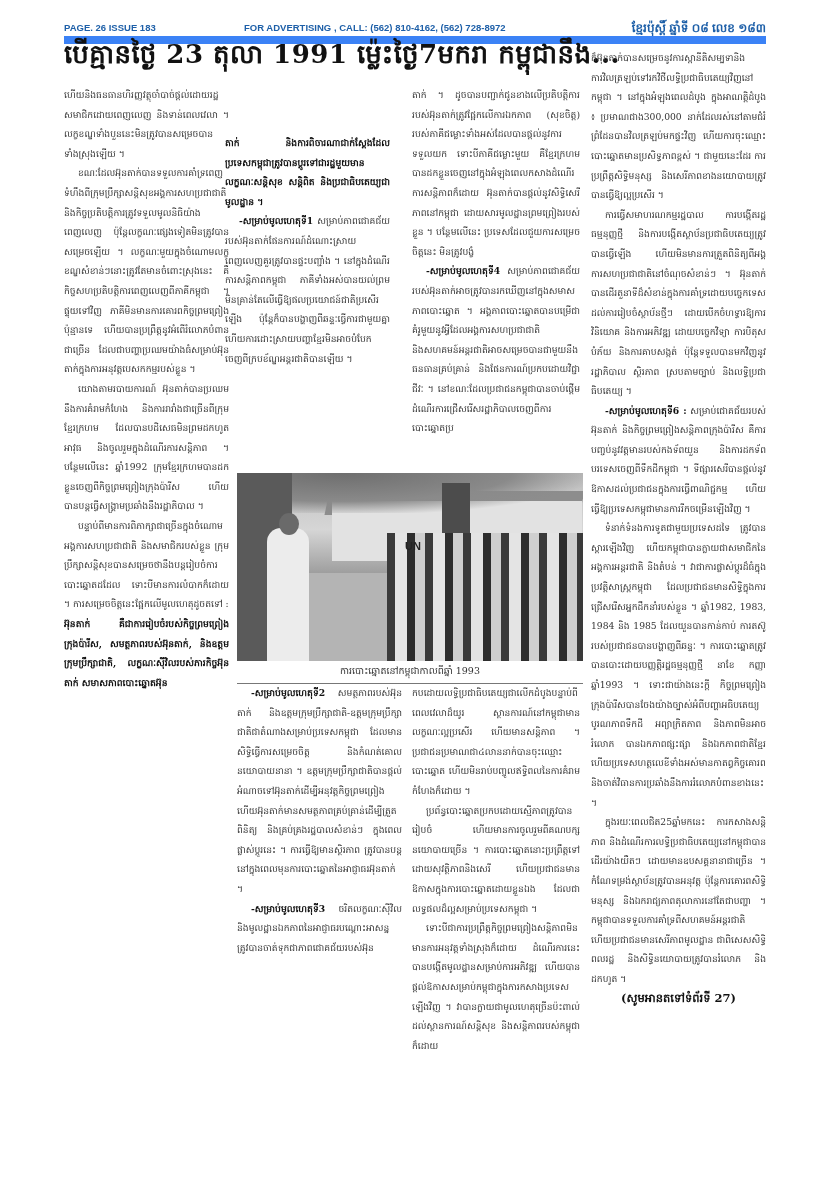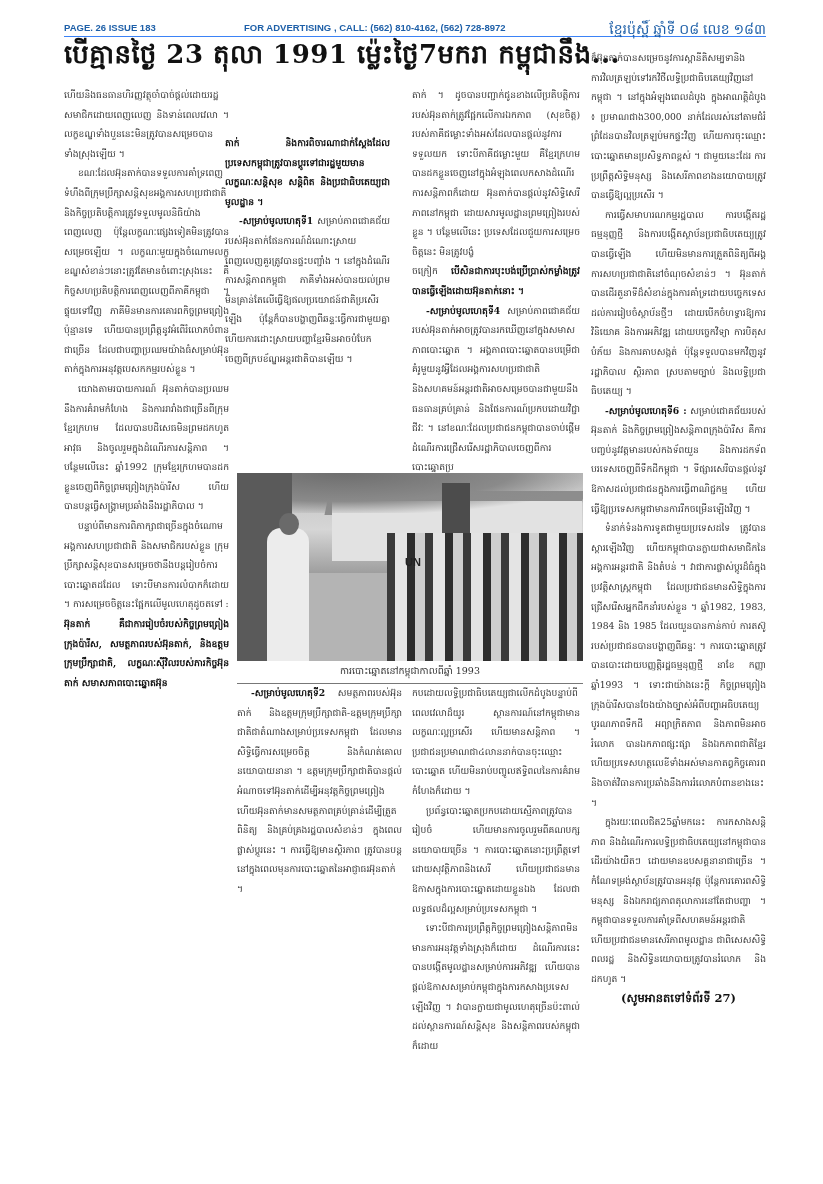--- a/index.html
+++ b/index.html
@@ -1,23 +1,23 @@
 <!DOCTYPE html>
 <html><head>
 <meta charset="utf-8">
 <style>
   html, body { margin:0; padding:0; background:#ffffff; }
   body { width:823px; height:1184px; position:relative; overflow:hidden;
          font-family:"DejaVu Serif", serif; color:#222; }
   .header { position:absolute; left:64px; top:20px; width:702px; height:16px;
-            border-bottom:1px solid #3b82f6; font-family:"Liberation Sans", sans-serif;
+            border-bottom:8px solid #3b82f6; font-family:"Liberation Sans", sans-serif;
             font-weight:bold; font-size:9.5px; color:#1d5fa8; }
   .header .l { position:absolute; left:0; top:2px; }
   .header .c { position:absolute; left:180px; top:2px; }
-  .header .r { position:absolute; right:0; top:0px; font-size:14px; font-weight:normal; color:#1d5fa8;text-align:center; }
+  .header .r { position:absolute; right:0; top:0px; font-size:12px; font-weight:bold; color:#1d5fa8;text-align:center; }
   .headline { position:absolute; left:64px; top:38px; width:510px; height:40px;
               font-family:"DejaVu Serif", serif; font-weight:bold; font-size:26px;
               color:#111; white-space:nowrap; letter-spacing:0.5px; }
   .col { position:absolute; top:85px; font-size:9.2px; line-height:19.6px; color:#333;
          text-align:justify; overflow:hidden; }
   .col p { margin:0; text-indent:14px; }
   .col p.noindent { text-indent:0; }
   .col .b { font-weight:bold; color:#111; }
   .col .sub { font-weight:bold; color:#111; }
   #col1 { left:64px; width:165px; height:1070px; }
@@ -33,21 +33,21 @@
   .photo .canopy { position:absolute; left:0; top:0; width:346px; height:40px;
                    background:radial-gradient(ellipse at 30% 0%, #6e6e6e 0%, #8a8a8a 50%, transparent 75%); }
   .photo .house { position:absolute; left:95px; top:28px; width:250px; height:60px; background:#e2e2e2; }
   .photo .roof { position:absolute; left:90px; top:18px; width:255px; height:24px; background:#8d8d8d; transform:skewX(-12deg); }
   .photo .trunk { position:absolute; left:205px; top:10px; width:28px; height:110px; background:#4c4c4c; }
   .photo .ground { position:absolute; left:0; top:100px; width:346px; height:88px; background:#b4b4b4; }
   .photo .officer { position:absolute; left:30px; top:55px; width:42px; height:133px; background:#ececec; border-radius:14px 14px 0 0; }
   .photo .officer-head { position:absolute; left:42px; top:40px; width:20px; height:22px; background:#6a6a6a; border-radius:50%; }
   .photo .crowd { position:absolute; left:150px; top:60px; width:196px; height:128px;
                   background:repeating-linear-gradient(90deg,#3a3a3a 0 8px,#e4e4e4 8px 20px,#2d2d2d 20px 28px,#cfcfcf 28px 38px); }
-  .photo .un { position:absolute; left:168px; top:83px; font-family:"Liberation Sans",sans-serif; font-weight:bold; font-size:11px; color:#222; }
+  .photo .un { position:absolute; left:168px; top:67px; font-family:"Liberation Sans",sans-serif; font-weight:bold; font-size:11px; color:#222; }
   .caption { position:absolute; left:237px; top:665px; width:346px; text-align:center;
              font-size:9.5px; color:#333; padding-bottom:4px; border-bottom:1px solid #777; }
   .cont { font-weight:bold; font-size:11.5px; text-align:center; color:#111; margin-top:2px; text-indent:0 !important; }
 </style>
 </head>
 <body>
 
 <div class="header">
   <span class="l">PAGE. 26  ISSUE 183</span>
   <span class="c">FOR ADVERTISING ,  CALL: (562) 810-4162, (562) 728-8972</span>
@@ -62,40 +62,40 @@
     <p>យោងតាមរបាយការណ៍ អ៊ុនតាក់បានប្រឈមនឹងការគំរាមកំហែង និងការរារាំងជាច្រើនពីក្រុមខ្មែរក្រហម ដែលបានបដិសេធមិនព្រមដកហូតអាវុធ និងចូលរួមក្នុងដំណើរការសន្ដិភាព ។ បន្ថែមលើនេះ ឆ្នាំ1992 ក្រុមខ្មែរក្រហមបានដកខ្លួនចេញពីកិច្ចព្រមព្រៀងក្រុងប៉ារីស ហើយបានបន្ដធ្វើសង្គ្រាមប្រឆាំងនឹងរដ្ឋាភិបាល ។</p>
     <p>បន្ទាប់ពីមានការពិភាក្សាជាច្រើនក្នុងចំណោមអង្គការសហប្រជាជាតិ និងសមាជិករបស់ខ្លួន ក្រុមប្រឹក្សាសន្ដិសុខបានសម្រេចថានឹងបន្ដរៀបចំការបោះឆ្នោតដដែល ទោះបីមានការលំបាកក៏ដោយ ។ ការសម្រេចចិត្តនេះផ្អែកលើមូលហេតុដូចតទៅ :</p>
     <p class="noindent b">អ៊ុនតាក់ គឺជាការរៀបចំរបស់កិច្ចព្រមព្រៀងក្រុងប៉ារីស, សមត្ថភាពរបស់អ៊ុនតាក់, និងឧត្ដមក្រុមប្រឹក្សាជាតិ, លក្ខណៈស៊ីវិលរបស់ភារកិច្ចអ៊ុនតាក់ សមាសភាពបោះឆ្នោតអ៊ុន</p>
   </div>
 <div class="col" id="col2">
     <p class="noindent b">តាក់ និងការពិចារណាជាក់ស្ដែងដែលប្រទេសកម្ពុជាត្រូវបានប្ដូរទៅជារដ្ឋមួយមានលក្ខណៈសន្ដិសុខ សន្ដិពិត និងប្រជាធិបតេយ្យជាមូលដ្ឋាន ។</p>
     <p><span class="sub">-សម្រាប់មូលហេតុទី1</span> សម្រាប់ភាពជោគជ័យរបស់អ៊ុនតាក់ផែនការណ៍ដំណោះស្រាយពេញលេញគួរត្រូវបានផ្ទះបញ្ជាំង ។ នៅក្នុងដំណើរការសន្ដិភាពកម្ពុជា ភាគីទាំងអស់បានយល់ព្រមមិនគ្រាន់តែលើធ្វើឱ្យផលប្រយោជន៍ជាតិប្រសើរឡើង ប៉ុន្ដែក៏បានបង្ហាញពីឆន្ទៈធ្វើការជាមួយគ្នា ហើយការដោះស្រាយបញ្ហាខ្មែរមិនអាចបំបែកចេញពីក្របខ័ណ្ឌអន្ដរជាតិបានឡើយ ។</p>
   </div>
 <div class="col" id="col3">
     <p class="noindent">តាក់ ។ ដូចបានបញ្ជាក់ជូនខាងលើប្រតិបត្តិការរបស់អ៊ុនតាក់ត្រូវផ្អែកលើការឯកភាព (សុខចិត្ត) របស់ភាគីជម្លោះទាំងអស់ដែលបានផ្ដល់នូវការទទួលយក ទោះបីភាគីជម្លោះមួយ គឺខ្មែរក្រហមបានដកខ្លួនចេញនៅក្នុងអំឡុងពេលកសាងដំណើរការសន្ដិភាពក៏ដោយ អ៊ុនតាក់បានផ្ដល់នូវសិទ្ធិសេរីភាពនៅកម្ពុជា ដោយសារមូលដ្ឋានព្រមព្រៀងរបស់ខ្លួន ។ បន្ថែមលើនេះ ប្រទេសដែលជួយការសម្រេចចិត្តនេះ មិនត្រូវបង្ខំ</p>
-    <p class="noindent">ចក្រៀក <span class="b">បើសិនជាការបុះបង់ប្រើប្រាស់កម្លាំងត្រូវបានធ្វើឡើងដោយអ៊ុនតាក់នោះ ។</span></p>
     <p><span class="sub">-សម្រាប់មូលហេតុទី4</span> សម្រាប់ភាពជោគជ័យរបស់អ៊ុនតាក់អាចត្រូវបានរកឃើញនៅក្នុងសមាសភាពបោះឆ្នោត ។ អង្គភាពបោះឆ្នោតបានបម្រើជាគំរូមួយនូវអ្វីដែលអង្គការសហប្រជាជាតិ និងសហគមន៍អន្ដរជាតិអាចសម្រេចបានជាមួយនឹងធនធានគ្រប់គ្រាន់ និងផែនការណ៍ប្រកបដោយវិជ្ជាជីវៈ ។ នៅខណៈដែលប្រជាជនកម្ពុជាបានចាប់ផ្ដើមដំណើរការជ្រើសរើសរដ្ឋាភិបាលចេញពីការបោះឆ្នោតប្រ</p>
   </div>
 
 <div class="photo">
   <div class="ground"></div>
   <div class="roof"></div>
   <div class="house"></div>
   <div class="canopy"></div>
   <div class="trunk"></div>
   <div class="tree"></div>
   <div class="crowd"></div>
   <div class="officer"></div>
   <div class="officer-head"></div>
   <span class="un">UN</span>
 </div>
 <div class="caption">ការបោះឆ្នោតនៅកម្ពុជាកាលពីឆ្នាំ 1993</div>
 
 <div class="col" id="col2b">
     <p><span class="sub">-សម្រាប់មូលហេតុទី2</span> សមត្ថភាពរបស់អ៊ុនតាក់ និងឧត្ដមក្រុមប្រឹក្សាជាតិ-ឧត្ដមក្រុមប្រឹក្សាជាតិជាតំណាងសម្រាប់ប្រទេសកម្ពុជា ដែលមានសិទ្ធិធ្វើការសម្រេចចិត្ត និងកំណត់គោលនយោបាយនានា ។ ឧត្ដមក្រុមប្រឹក្សាជាតិបានផ្ដល់អំណាចទៅអ៊ុនតាក់ដើម្បីអនុវត្តកិច្ចព្រមព្រៀង ហើយអ៊ុនតាក់មានសមត្ថភាពគ្រប់គ្រាន់ដើម្បីត្រួតពិនិត្យ និងគ្រប់គ្រងរដ្ឋបាលសំខាន់ៗ ក្នុងពេលផ្លាស់ប្ដូរនេះ ។ ការធ្វើឱ្យមានស្ថិរភាព ត្រូវបានបន្ដនៅក្នុងពេលមុនការបោះឆ្នោតនៃអាជ្ញាធរអ៊ុនតាក់ ។</p>
+    <p><span class="sub">-សម្រាប់មូលហេតុទី3</span> ចរិតលក្ខណៈស៊ីវិល និងមូលដ្ឋានឯកភាពនៃអាជ្ញាធរបណ្ដោះអាសន្ន ត្រូវបានចាត់ទុកជាភាពជោគជ័យរបស់អ៊ុន</p>
   </div>
 <div class="col" id="col3b">
     <p class="noindent">កបដោយលទ្ធិប្រជាធិបតេយ្យជាលើកដំបូងបន្ទាប់ពីពេលវេលាដ៏យូរ ស្ថានការណ៍នៅកម្ពុជាមានលក្ខណៈល្អប្រសើរ ហើយមានសន្ដិភាព ។ ប្រជាជនប្រមាណជា៤លាននាក់បានចុះឈ្មោះបោះឆ្នោត ហើយមិនរាប់បញ្ចូលឥទ្ធិពលនៃការគំរាមកំហែងក៏ដោយ ។</p>
     <p>ប្រព័ន្ធបោះឆ្នោតប្រកបដោយស្មើភាពត្រូវបានរៀបចំ ហើយមានការចូលរួមពីគណបក្សនយោបាយច្រើន ។ ការបោះឆ្នោតនោះប្រព្រឹត្តទៅដោយសុវត្ថិភាពនិងសេរី ហើយប្រជាជនមានឱកាសក្នុងការបោះឆ្នោតដោយខ្លួនឯង ដែលជាលទ្ធផលដ៏ល្អសម្រាប់ប្រទេសកម្ពុជា ។</p>
     <p>ទោះបីជាការប្រព្រឹត្តកិច្ចព្រមព្រៀងសន្ដិភាពមិនមានការអនុវត្តទាំងស្រុងក៏ដោយ ដំណើរការនេះបានបង្កើតមូលដ្ឋានសម្រាប់ការអភិវឌ្ឍ ហើយបានផ្ដល់ឱកាសសម្រាប់កម្ពុជាក្នុងការកសាងប្រទេសឡើងវិញ ។ វាបានក្លាយជាមូលហេតុច្រើនប៉ះពាល់ដល់ស្ថានការណ៍សន្ដិសុខ និងសន្ដិភាពរបស់កម្ពុជាក៏ដោយ</p>
   </div>
 <div class="col" id="col4">
     <p class="noindent">ក៏អ៊ុនតាក់បានសម្រេចនូវការស្ពានីតិសម្បទានិងការវិលត្រឡប់ទៅរកវិថីលទ្ធិប្រជាធិបតេយ្យវិញនៅកម្ពុជា ។ នៅក្នុងអំឡុងពេលដំបូង ក្នុងអាណត្តិដំបូង ៖ ប្រមាណជាង300,000 នាក់ដែលរស់នៅតាមជំរំព្រំដែនបានវិលត្រឡប់មកផ្ទះវិញ ហើយការចុះឈ្មោះបោះឆ្នោតមានប្រសិទ្ធភាពខ្ពស់ ។ ជាមួយនេះដែរ ការប្រព្រឹត្តសិទ្ធិមនុស្ស និងសេរីភាពខាងនយោបាយត្រូវបានធ្វើឱ្យល្អប្រសើរ ។</p>
     <p>ការធ្វើសមាហរណកម្មរដ្ឋបាល ការបង្កើតរដ្ឋធម្មនុញ្ញថ្មី និងការបង្កើតស្ថាប័នប្រជាធិបតេយ្យត្រូវបានធ្វើឡើង ហើយមិនមានការត្រួតពិនិត្យពីអង្គការសហប្រជាជាតិនៅចំណុចសំខាន់ៗ ។ អ៊ុនតាក់បានដើរតួនាទីដ៏សំខាន់ក្នុងការគាំទ្រដោយបច្ចេកទេសដល់ការរៀបចំស្ថាប័នថ្មីៗ ដោយបើកចំហទ្វារឱ្យការវិនិយោគ និងការអភិវឌ្ឍ ដោយបច្ចេកវិទ្យា ការបិតុសបំភ័យ និងការគាបសង្កត់ ប៉ុន្ដែទទួលបានមកវិញនូវរដ្ឋាភិបាល ស្ថិរភាព ស្របតាមច្បាប់ និងលទ្ធិប្រជាធិបតេយ្យ ។</p>
     <p><span class="sub">-សម្រាប់មូលហេតុទី6 :</span> សម្រាប់ជោគជ័យរបស់អ៊ុនតាក់ និងកិច្ចព្រមព្រៀងសន្ដិភាពក្រុងប៉ារីស គឺការបញ្ចប់នូវវត្តមានរបស់កងទ័ពយួន និងការដកទ័ពបរទេសចេញពីទឹកដីកម្ពុជា ។ ទីផ្សារសេរីបានផ្ដល់នូវឱកាសដល់ប្រជាជនក្នុងការធ្វើពាណិជ្ជកម្ម ហើយធ្វើឱ្យប្រទេសកម្ពុជាមានការរីកចម្រើនឡើងវិញ ។</p>

